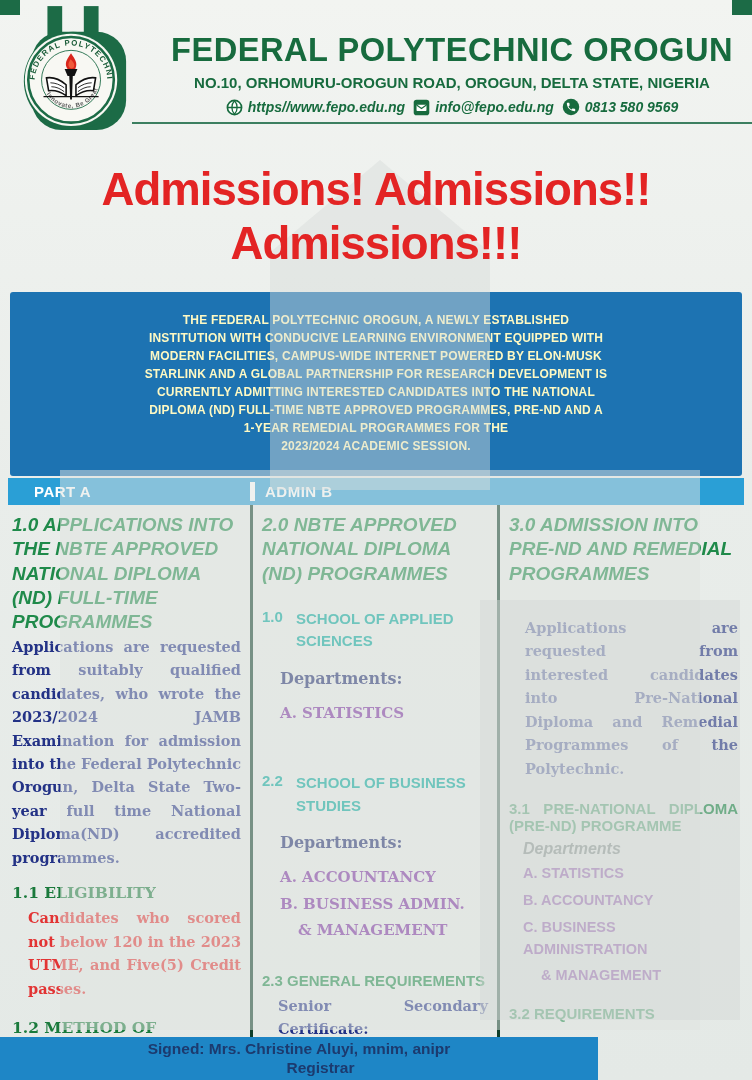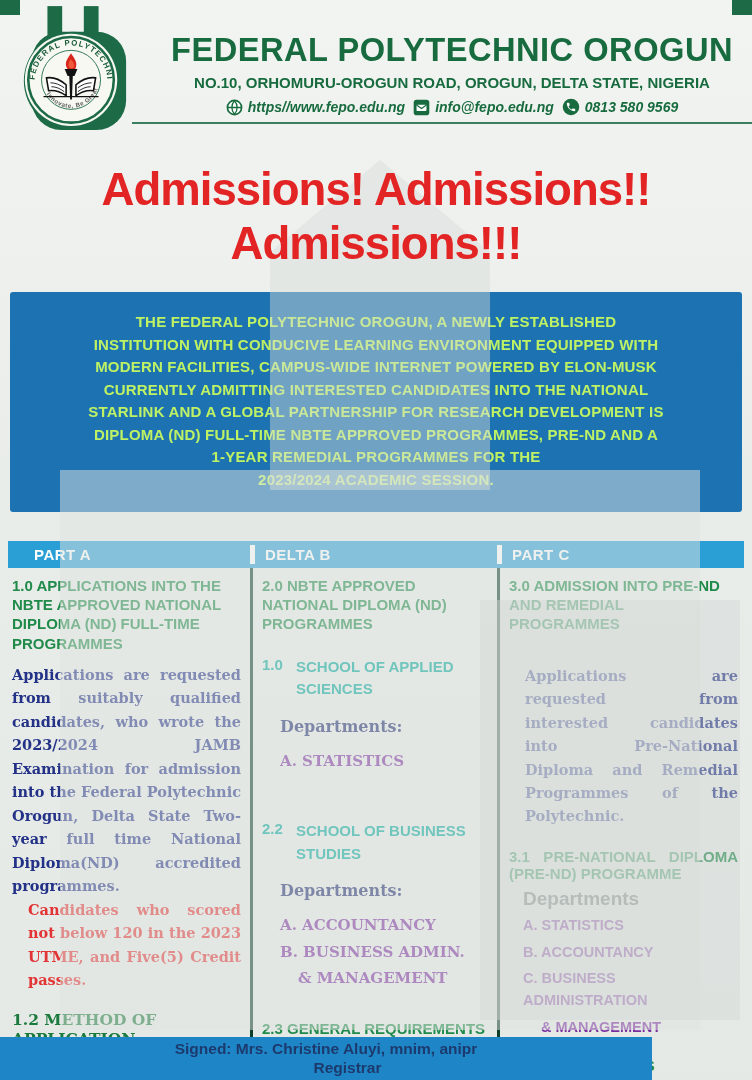--- a/index.html
+++ b/index.html
@@ -21,56 +21,56 @@
   .inst-addr{color:#176b3e;font-weight:700;font-size:15px;margin-top:5px;white-space:nowrap;}
   .contact-row{display:flex;justify-content:center;align-items:center;gap:8px;margin-top:7px;color:#176b3e;font-weight:700;font-style:italic;font-size:14px;}
   .contact-item{display:flex;align-items:center;gap:5px;}
   .green-rule{height:2px;background:#1c6b46;width:640px;margin:6px auto 0 auto;opacity:.85;}
 
   .office-banner{display:block;margin:4px auto 0 auto;width:fit-content;background:#14532d;color:#ffffff;font-family:"DejaVu Serif","Liberation Serif",serif;font-weight:700;font-size:18px;letter-spacing:1.5px;padding:4px 16px;}
 
   .headline{text-align:center;color:#e32424;font-weight:700;font-size:46px;margin-top:22px;letter-spacing:-1px;transform:scaleX(.99);font-family:"Liberation Sans",sans-serif;}
 
   .intro-box{margin:22px 10px 0 10px;background:#1d73b2;border-radius:3px;padding:19px 26px 21px 26px;text-align:center;}
-  .intro-box .line{color:#bef264;font-weight:700;font-size:15px;line-height:1.5;letter-spacing:.2px;}
-
-  
-  .part-bar{display:flex;margin:29px 8px 0 8px;background:#2a9fd6;height:27px;align-items:center;}
+  .intro-box .line{color:#fef9c3;font-weight:700;font-size:12px;line-height:1.5;letter-spacing:.2px;}
+
+  
+  .part-bar{display:flex;margin:2px 8px 0 8px;background:#2a9fd6;height:27px;align-items:center;}
   .part-cell{color:#fff;font-weight:700;font-size:15px;letter-spacing:.5px;display:flex;align-items:center;height:100%;}
   .part-cell.a{width:242px;padding-left:26px;box-sizing:border-box;}
   .part-cell.b{width:247px;box-sizing:border-box;}
   .part-cell.c{flex:1;}
   .vbar{width:5px;height:19px;background:#fff;margin-right:10px;}
 
   
   .columns{display:flex;margin:0 8px;align-items:stretch;height:568px;}
   .col{box-sizing:border-box;overflow:hidden;}
   .col.a{width:242px;padding:8px 9px 0 4px;}
   .col.b{width:247px;border-left:3px solid #0e3f2b;padding:8px 9px 0 9px;}
   .col.c{flex:1;border-left:3px solid #0e3f2b;padding:8px 6px 0 9px;}
 
-  .h-green{color:#1f8a4a;font-weight:700;font-size:15px;line-height:1.28;margin-bottom:10px;font-family:"Liberation Sans",sans-serif;}
+  .h-green{color:#1f8a4a;font-weight:700;font-size:19px;line-height:1.28;font-family:"Liberation Sans",sans-serif;font-style:italic;}
   .h-sub-green{color:#1a7a3c;font-weight:700;font-size:15.5px;font-family:"DejaVu Serif","Liberation Serif",serif;margin:14px 0 4px 0;}
   .h-sub-sans{color:#1f8a4a;font-weight:700;font-size:15px;margin:16px 0 5px 0;}
   .serif-p{font-family:"DejaVu Serif","Liberation Serif",serif;font-weight:700;font-size:14.5px;line-height:1.62;text-align:justify;}
   .navy{color:#233286;}
   .red{color:#e23434;}
   .indent{padding-left:16px;}
 
   .teal-head{display:flex;color:#00a79b;font-weight:700;font-size:15px;margin:22px 0 6px 0;}
   .teal-head .num{width:34px;flex:0 0 34px;}
   .teal-head .ttl{flex:1;line-height:1.5;}
   .dep-label-serif{font-family:"DejaVu Serif","Liberation Serif",serif;font-weight:700;font-size:16px;color:#1d2a6e;margin:16px 0 14px 18px;}
   .dep-item-serif{font-family:"DejaVu Serif","Liberation Serif",serif;font-weight:700;font-size:15px;color:#7a2fa0;margin:4px 0 4px 18px;line-height:1.5;}
   .dep-item-sans{font-weight:700;font-size:14.5px;color:#7a2fa0;margin:5px 0 5px 14px;line-height:1.5;}
-  .dep-label-sans{font-weight:700;font-size:19px;color:#5a6a66;margin:6px 0 3px 14px;}
+  .dep-label-sans{font-weight:700;font-size:16px;color:#5a6a66;margin:6px 0 3px 14px;font-style:italic;}
   .amp-indent{padding-left:18px;}
 
   
-  .footer{position:absolute;left:0;bottom:0;width:652px;height:43px;background:#1e86c6;text-align:center;padding-top:3px;box-sizing:border-box;}
+  .footer{position:absolute;left:0;bottom:0;width:598px;height:43px;background:#1e86c6;text-align:center;padding-top:3px;box-sizing:border-box;}
   .footer .l1{color:#1c3a6e;font-weight:700;font-size:15.5px;}
   .footer .l2{color:#1c3a6e;font-weight:700;font-size:15.5px;margin-top:1px;padding-left:43px;}
 </style>
 </head>
 <body>
 
 <div class="poster">
   <div class="bg-shape bg1"></div>
   <div class="bg-shape bg2"></div>
   <div class="bg-shape bg3"></div>
@@ -139,46 +139,43 @@
     </div>
   </div>
 
 
   <div class="headline">Admissions! Admissions!! Admissions!!!</div>
 
   <div class="intro-box">
     <div class="line">THE FEDERAL POLYTECHNIC OROGUN, A NEWLY ESTABLISHED</div>
     <div class="line">INSTITUTION WITH CONDUCIVE LEARNING ENVIRONMENT EQUIPPED WITH</div>
     <div class="line">MODERN FACILITIES, CAMPUS-WIDE INTERNET POWERED BY ELON-MUSK</div>
+    <div class="line">STARLINK AND A GLOBAL PARTNERSHIP FOR RESEARCH DEVELOPMENT IS</div>
     <div class="line">CURRENTLY ADMITTING INTERESTED CANDIDATES INTO THE NATIONAL</div>
-    <div class="line">STARLINK AND A GLOBAL PARTNERSHIP FOR RESEARCH DEVELOPMENT IS</div>
     <div class="line">DIPLOMA (ND) FULL-TIME NBTE APPROVED PROGRAMMES, PRE-ND AND A</div>
     <div class="line">1-YEAR REMEDIAL PROGRAMMES FOR THE</div>
     <div class="line">2023/2024 ACADEMIC SESSION.</div>
   </div>
 
   <div class="part-bar">
     <div class="part-cell a">
         <span>PART A</span>
       </div>
     <div class="part-cell b">
         <span class="vbar"></span>
-        <span>DELTA B</span>
-      </div>
-    <div class="part-cell c">
-        <span class="vbar"></span>
-        <span>PART C</span>
+        <span>ADMIN B</span>
       </div>
   </div>
 
   <div class="columns">
 
     <div class="col a">
       <div class="h-green">1.0 APPLICATIONS INTO THE NBTE APPROVED NATIONAL DIPLOMA (ND) FULL-TIME PROGRAMMES</div>
       <div class="serif-p navy">Applications are requested from suitably qualified candidates, who wrote the 2023/2024 JAMB Examination for admission into the Federal Polytechnic Orogun, Delta State Two-year full time National Diploma(ND) accredited programmes.</div>
+      <div class="h-sub-green">1.1 ELIGIBILITY</div>
       <div class="serif-p red indent">Candidates who scored not below 120 in the 2023 UTME, and Five(5) Credit passes.</div>
       <div class="h-sub-green" style="margin-top:18px">1.2 METHOD OF APPLICATION</div>
 
     </div>
 
     <div class="col b">
       <div class="h-green">2.0 NBTE APPROVED NATIONAL DIPLOMA (ND) PROGRAMMES</div>
       <div class="teal-head">
         <span class="num">1.0</span>
         <span class="ttl">SCHOOL OF APPLIED SCIENCES</span>

